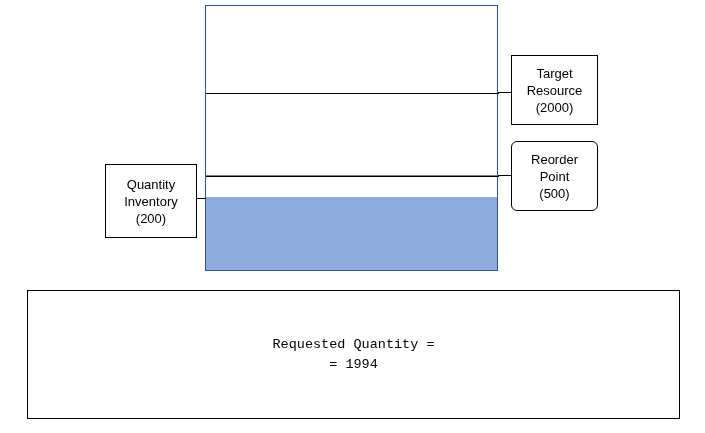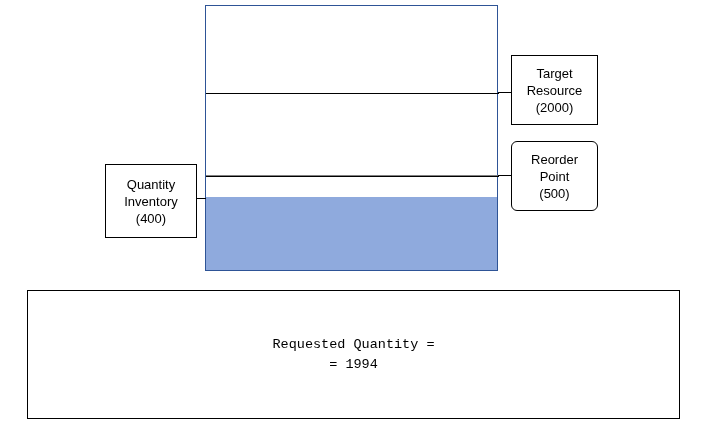--- a/index.html
+++ b/index.html
@@ -170,21 +170,21 @@
 
   <div class="callout callout-reorder">
     <span>Reorder</span>
     <span>Point</span>
     <span>(500)</span>
   </div>
 
   <div class="callout callout-resource">
     <span>Quantity</span>
     <span>Inventory</span>
-    <span>(400)</span>
+    <span>(200)</span>
   </div>
 
   <div class="formula-box">
     <span class="fline">Requested Quantity =</span>
     <span class="fline">= 1994</span>
   </div>
 
 </div>
 
 </body></html>

